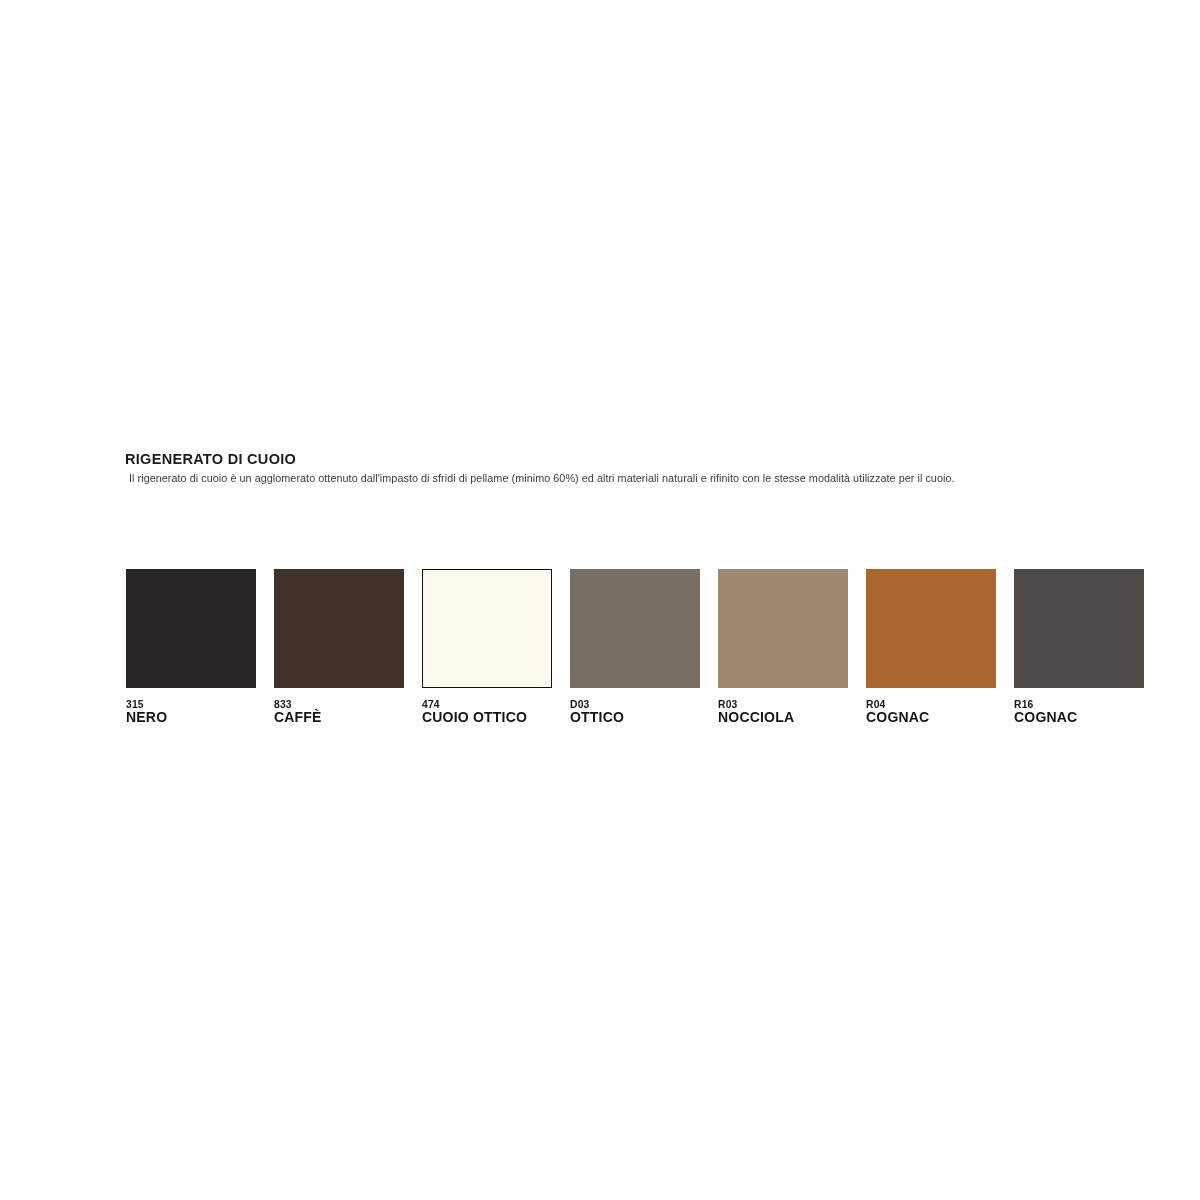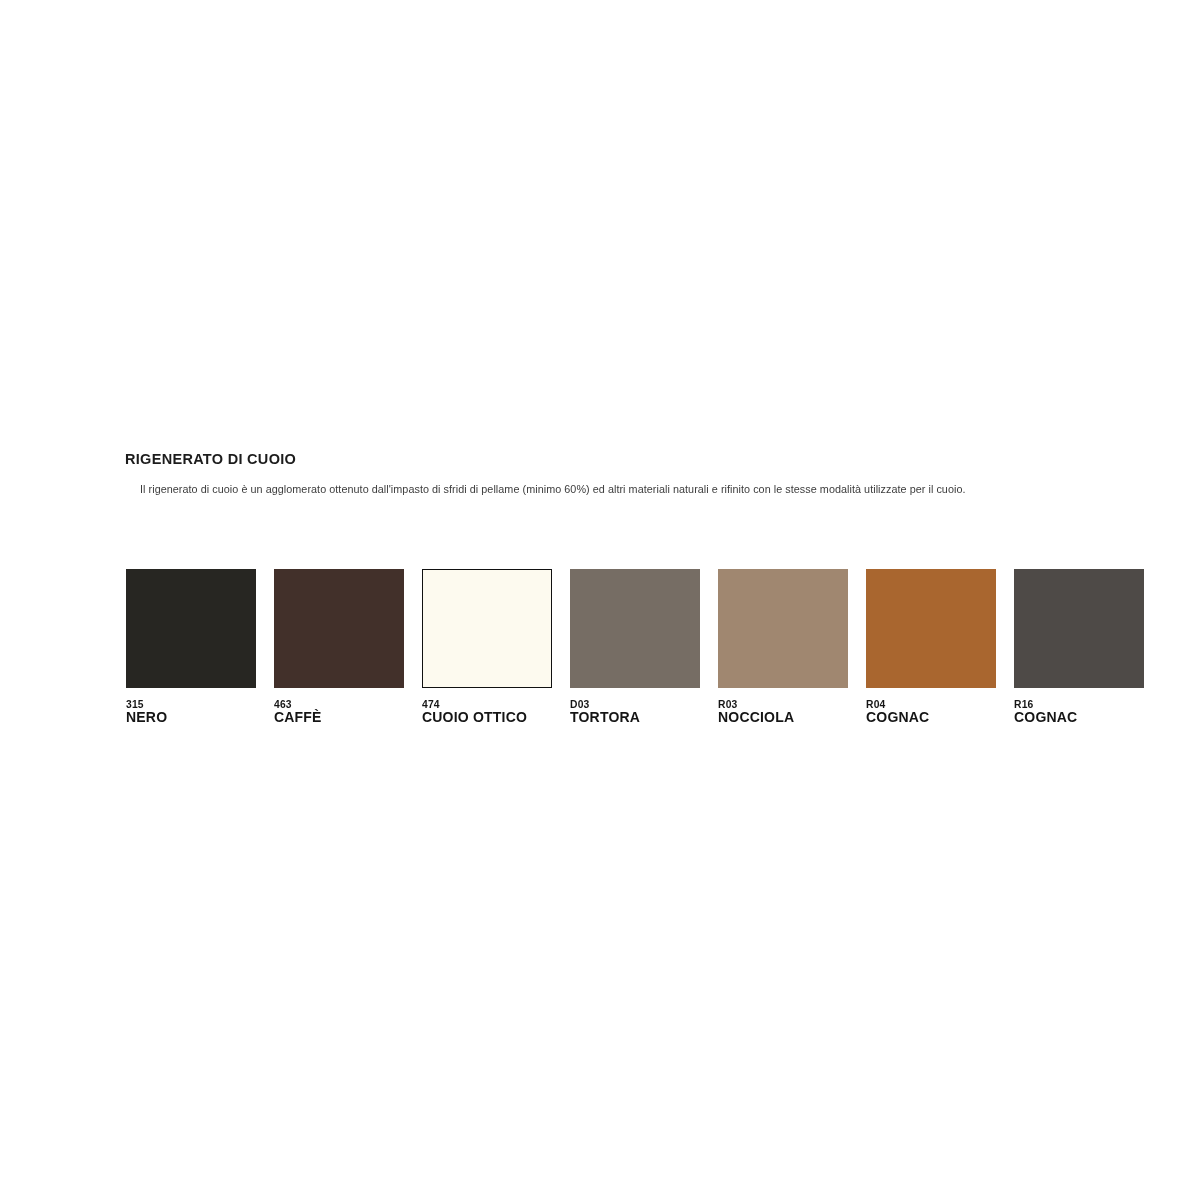--- a/index.html
+++ b/index.html
@@ -40,21 +40,21 @@
     white-space: nowrap;
   }
 
   .section-desc {
     font-family: "Liberation Sans", sans-serif;
     font-size: 10.8px;
     font-weight: 400;
     color: #3c3c3c;
     line-height: 13.2px;
     letter-spacing: 0.05px;
-    margin: 15px;
+    margin: 4px;
     width: 945px;
   }
 
   
   .swatch-row {
     position: absolute;
     left: 126px;
     top: 569px;
     display: flex;
     flex-direction: row;
@@ -121,36 +121,36 @@
       <div class="swatch-cell">
         <div class="swatch-chip" style="background: rgb(39, 38, 34);"></div>
         <div class="swatch-labels">
           <span class="swatch-code">315</span>
           <span class="swatch-name">NERO</span>
         </div>
       </div>
       <div class="swatch-cell">
         <div class="swatch-chip" style="background: rgb(66, 48, 42);"></div>
         <div class="swatch-labels">
-          <span class="swatch-code">463</span>
+          <span class="swatch-code">833</span>
           <span class="swatch-name">CAFFÈ</span>
         </div>
       </div>
       <div class="swatch-cell">
         <div class="swatch-chip bordered" style="background: rgb(253, 250, 239);"></div>
         <div class="swatch-labels">
           <span class="swatch-code">474</span>
           <span class="swatch-name">CUOIO OTTICO</span>
         </div>
       </div>
       <div class="swatch-cell">
         <div class="swatch-chip" style="background: rgb(118, 109, 100);"></div>
         <div class="swatch-labels">
           <span class="swatch-code">D03</span>
-          <span class="swatch-name">TORTORA</span>
+          <span class="swatch-name">OTTICO</span>
         </div>
       </div>
       <div class="swatch-cell">
         <div class="swatch-chip" style="background: rgb(160, 135, 112);"></div>
         <div class="swatch-labels">
           <span class="swatch-code">R03</span>
           <span class="swatch-name">NOCCIOLA</span>
         </div>
       </div>
       <div class="swatch-cell">

